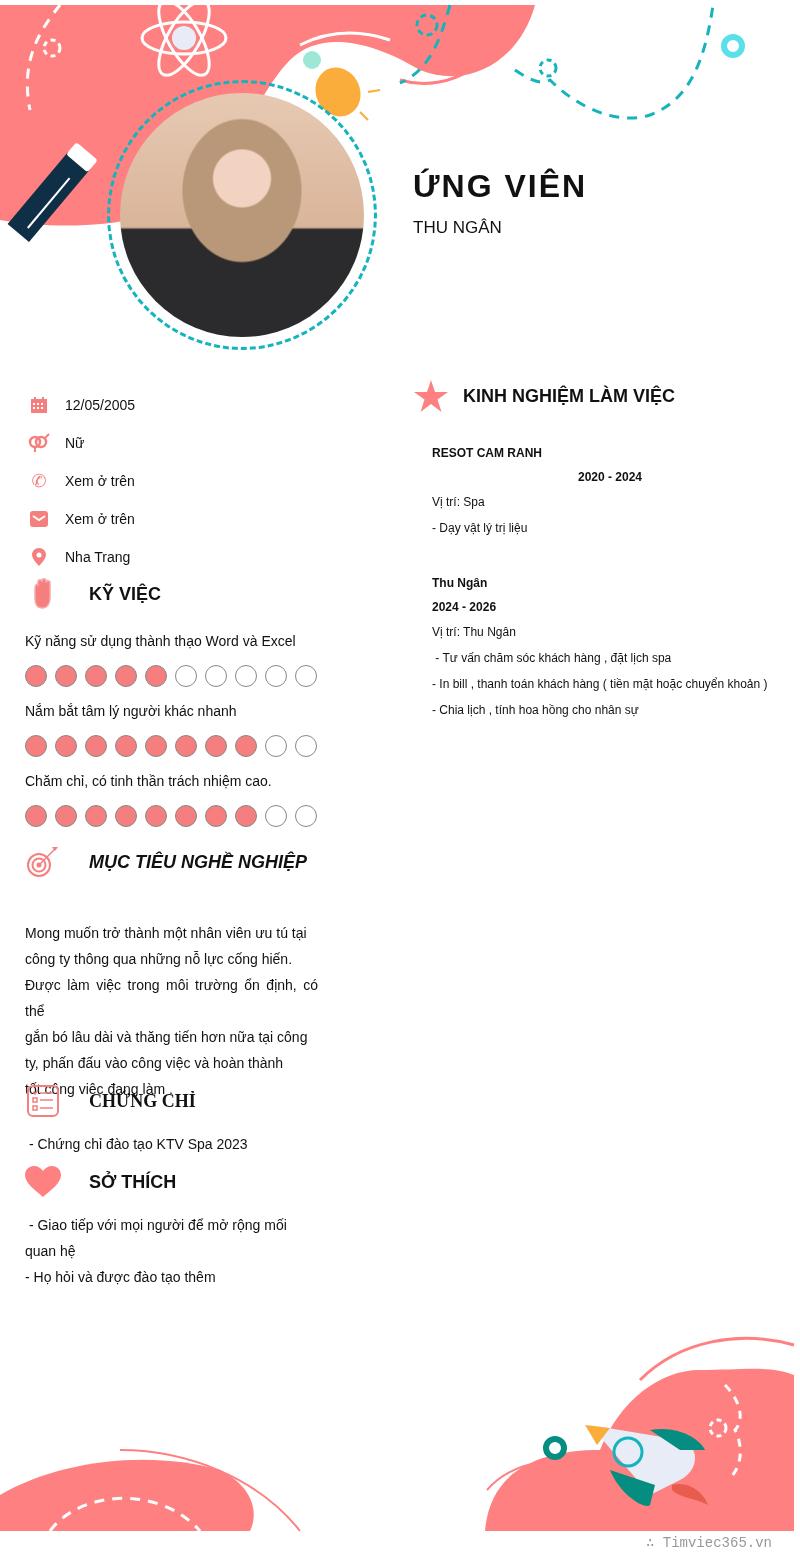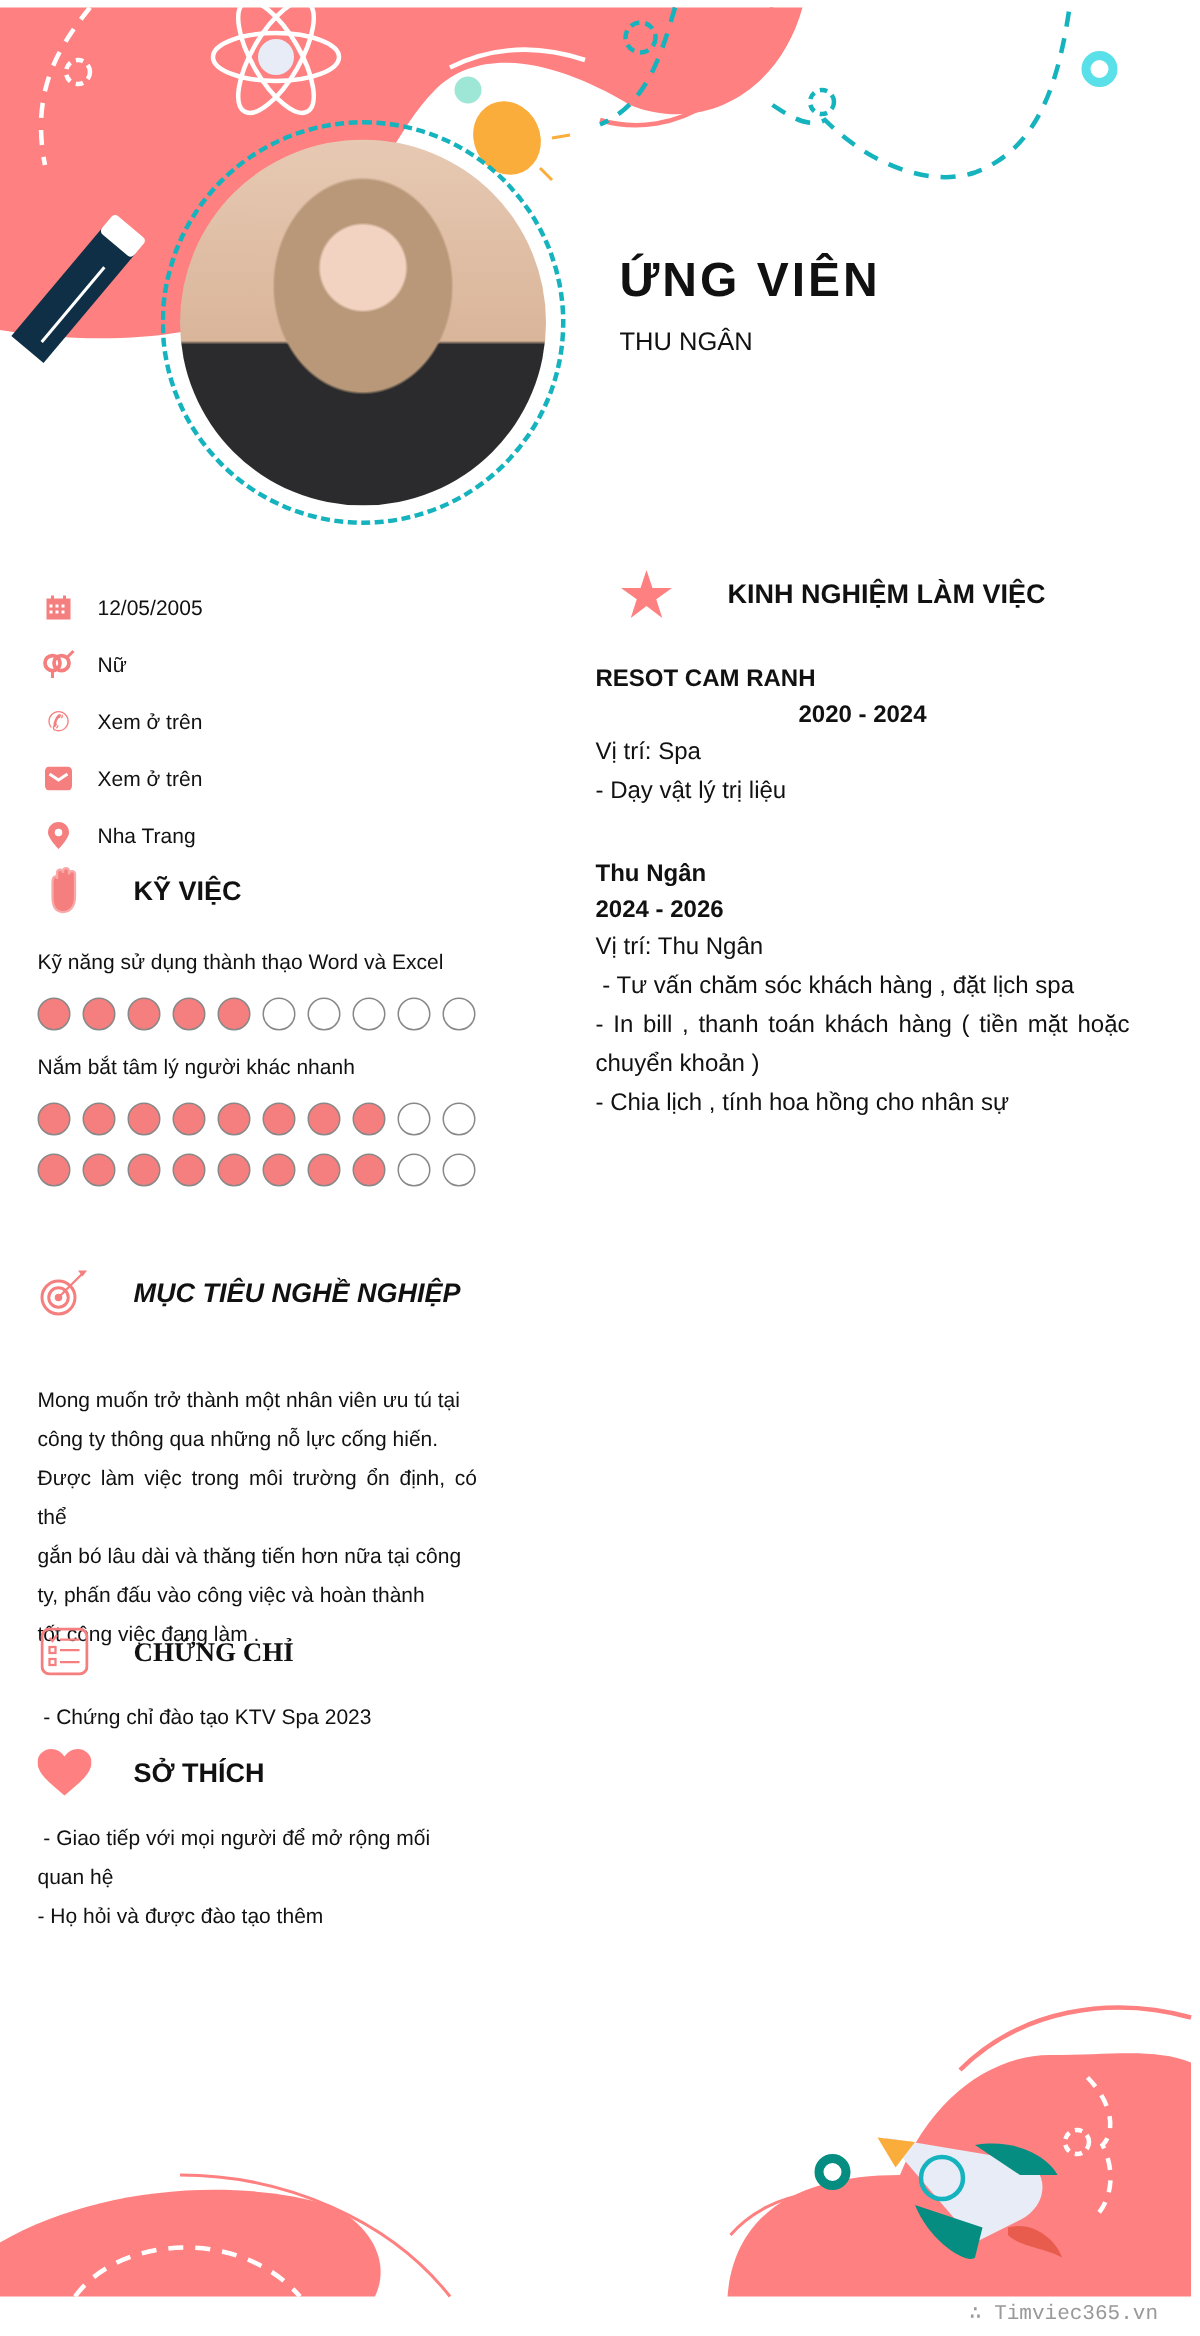--- a/index.html
+++ b/index.html
@@ -15,21 +15,21 @@
   .info { position: absolute; left: 28px; top: 386px; }
   .info-row { display: flex; align-items: center; height: 38px; font-size: 14px; }
   .info-row .ic { width: 22px; height: 22px; margin-right: 15px; display: flex; align-items: center; justify-content: center; color: #f57f7f; }
   .sec-head { position: absolute; display: flex; align-items: center; font-weight: bold; font-size: 18px; }
   .sec-head .ic { color: #f57f7f; margin-right: 14px; display: flex; align-items: center; justify-content: center; }
   .text { position: absolute; font-size: 14px; line-height: 26px; }
   .skill-label { font-size: 14px; height: 24px; line-height: 24px; }
   .dots { display: flex; gap: 8px; margin: 12px 0 12px 0; }
   .dot { width: 22px; height: 22px; border-radius: 50%; border: 1.5px solid #888; background: #fff; }
   .dot.on { background: #f57f7f; }
-  .exp { position: absolute; left: 397px; width: 356px; font-size: 16px; line-height: 26px; }
+  .exp { position: absolute; left: 432px; width: 356px; font-size: 12px; line-height: 26px; }
   .exp .b { font-weight: bold; }
   .justify { text-align: justify; }
   .watermark { position: absolute; right: 28px; top: 1534px; font-family: "Liberation Mono", monospace; font-size: 14px; color: #999; }
 </style>
 </head>
 <body>
 
 <svg class="deco" width="800" height="360" viewBox="0 0 800 360">
   <path d="M0 5 L535 5 C520 60 470 90 420 70 C370 40 320 30 290 60 C260 90 240 150 200 190 C150 230 60 230 0 220 Z" fill="#fe8080"></path>
   <path d="M515 5 C505 60 450 95 400 80" stroke="#fe8080" stroke-width="3" fill="none"></path>
@@ -174,20 +174,21 @@
         <span class="dot on"></span>
         <span class="dot on"></span>
         <span class="dot on"></span>
         <span class="dot on"></span>
         <span class="dot on"></span>
         <span class="dot"></span>
         <span class="dot"></span>
     </div>
   </div>
   <div>
+    <div class="skill-label">Chăm chỉ, có tinh thần trách nhiệm cao.</div>
     <div class="dots">
       <span class="dot on"></span>
         <span class="dot on"></span>
         <span class="dot on"></span>
         <span class="dot on"></span>
         <span class="dot on"></span>
         <span class="dot on"></span>
         <span class="dot on"></span>
         <span class="dot on"></span>
         <span class="dot"></span>
@@ -241,21 +242,21 @@
         <path d="M18 31 C10 24 0 17 0 9 C0 3 5 0 9 0 C13 0 16 2 18 5 C20 2 23 0 27 0 C31 0 36 3 36 9 C36 17 26 24 18 31 Z" fill="#fe8080"></path>
       </svg>
   </span>
   <span style="margin-left:14px;">SỞ THÍCH</span>
 </div>
 <div class="text" style="left:25px; top:1212px; width:295px;">
   <div style="white-space:pre-wrap;"> - Giao tiếp với mọi người để mở rộng mối quan hệ</div>
   <div>- Họ hỏi và được đào tạo thêm</div>
 </div>
 
-<div class="sec-head" style="left:413px; top:380px;gap:22px;">
+<div class="sec-head" style="left:413px; top:380px;">
   <span class="ic" style="width:36px;">
     <svg width="34" height="32" viewBox="0 0 34 32">
         <path d="M17 0 L21 12 L34 12 L23.5 19.5 L27.5 32 L17 24 L6.5 32 L10.5 19.5 L0 12 L13 12 Z" fill="#fe8080"></path>
       </svg>
   </span>
   <span>KINH NGHIỆM LÀM VIỆC</span>
 </div>
 <div class="exp" style="top:441px;">
   <div class="b" style="line-height:24px;">RESOT CAM RANH</div>
   <div class="b" style="line-height:24px;text-align:center;">2020 - 2024</div>

